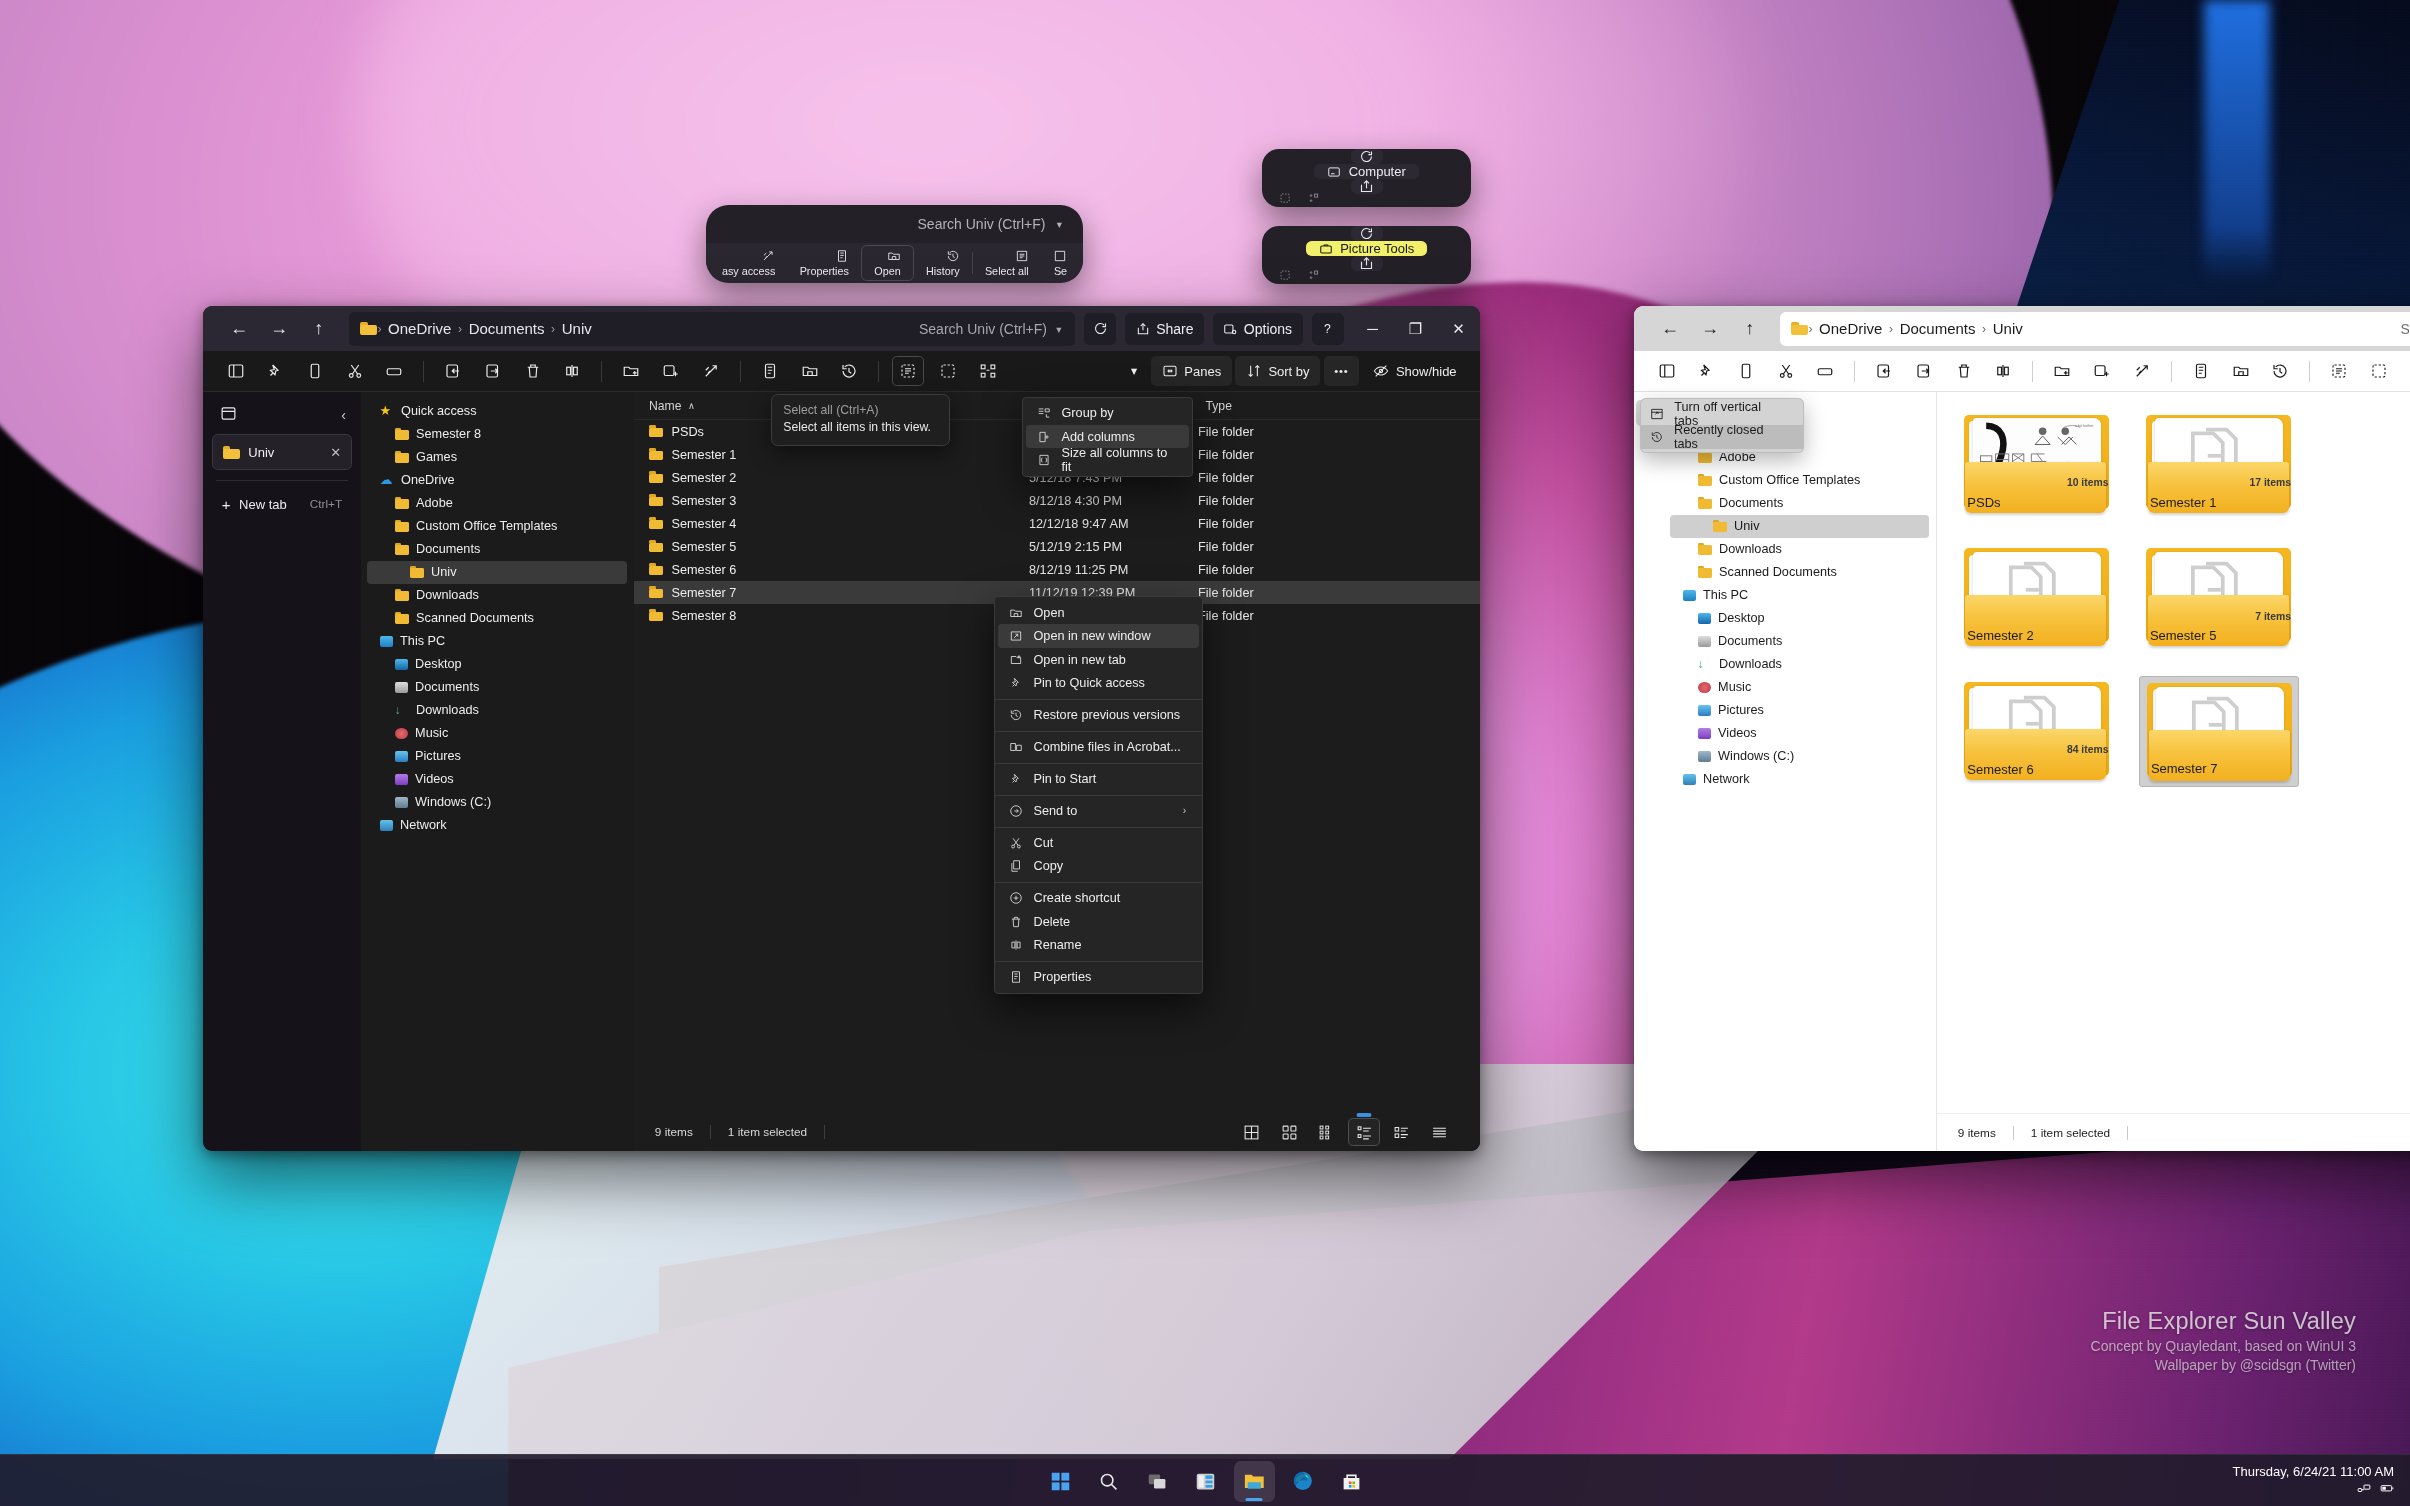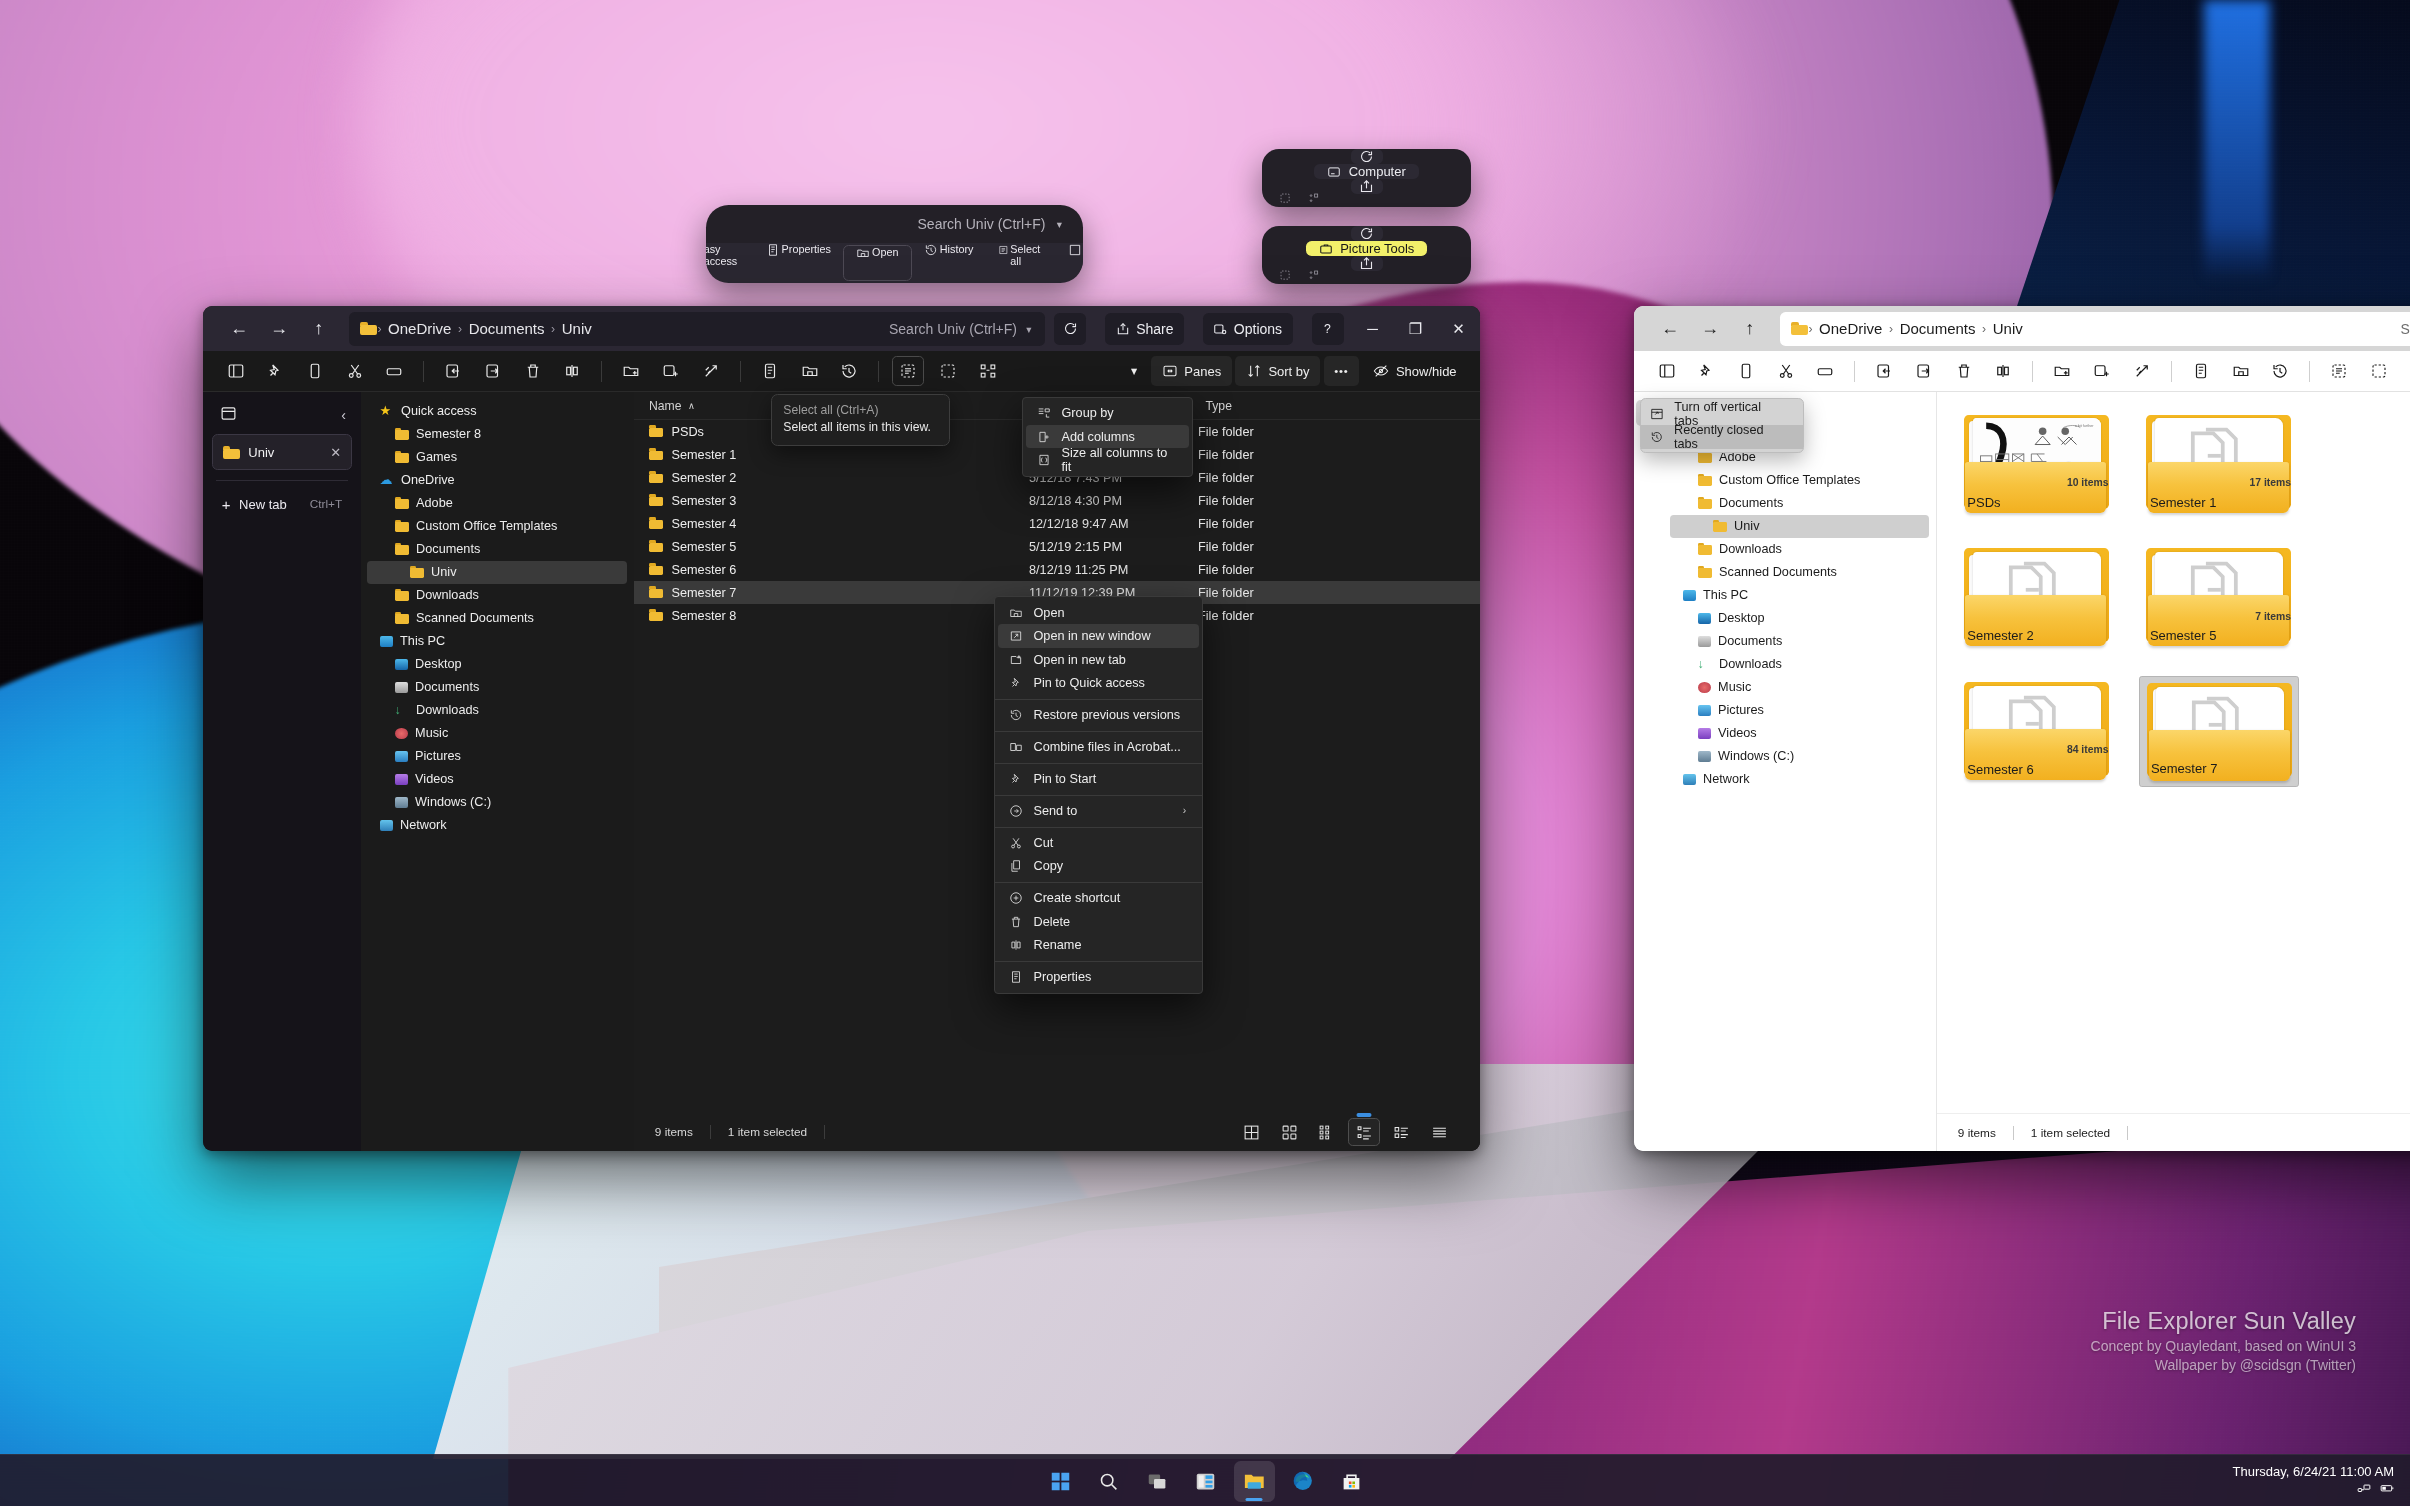--- a/index.html
+++ b/index.html
@@ -91,21 +91,21 @@
                 display: flex; align-items: center; padding: 0 11.3px; min-width: 0; }
   .crumbs { display: flex; align-items: center; gap: 6.6px; font-size: 15px; color: #e6e6ea; }
   .crumb-sep { color: #9a97a2; font-size: 12.2px; }
   .folder-ico { width: 17px; height: 13px; position: relative; display: inline-block; }
   .folder-ico:before { content:""; position:absolute; left:0; top:0; width:7.5px; height:3.8px;
                        background:#e8b029; border-radius:1.9px 1.9px 0 0; }
   .folder-ico:after  { content:""; position:absolute; left:0; top:2.8px; width:17px; height:10.4px;
                        background:#f3c03a; border-radius:1.9px; }
   .search-box { margin-left:auto; display:flex; align-items:center; gap:9.4px; color:#a9a6b1; font-size:14px; padding-right:1.9px;}
   .chev { font-size: 10.4px; }
-  .tb-right { display: flex; align-items: center; gap: 19px; padding: 0 7.5px 0 9.4px; }
+  .tb-right { display: flex; align-items: center; gap: 9px; padding: 0 7.5px 0 9.4px; }
   .tb-chip { height: 32px; display: flex; align-items: center; gap: 6.6px; padding: 0 10.4px;
              border-radius: 5.6px; background: #1f1d26; font-size: 14px; color: #ececf1; }
   .tb-chip.sq { width: 32px; padding: 0; justify-content: center; }
   .wincontrols { display: flex; align-items: center; }
   .wc { width: 43px; height: 45px; display: flex; align-items: center; justify-content: center;
         color: #e9e9ee; font-size: 15px; }
 
   .ribbon { height: 41px; background: #191919; display: flex; align-items: center;
             padding: 0 13px; border-bottom: 0.9px solid #2a2a2a; }
   .ric { width: 32px; height: 30px; display: flex; align-items: center; justify-content: center; margin: 0 3.8px; }
@@ -240,21 +240,21 @@
   .lt-mi svg { width: 14px; height: 14px; }
 
   
   .float { position: absolute; border-radius: 21px; background: #232027;
            box-shadow: 0 13px 32px rgba(0,0,0,.45); }
   #float-search { left: 706px; top: 205px; width: 377px; height: 77px; border-radius: 22.6px; }
   .fs-top { height: 38px; display:flex; align-items:center; justify-content:flex-end;
             padding-right: 21px; gap: 11.3px; color:#b5b2bb; font-size:14px; }
   .fs-bottom { height: 40px; background:#2a2731; border-radius: 0 0 22.6px 22.6px;
                display:flex; align-items:center; justify-content:center; gap: 0; overflow:hidden;}
-  .fcmd { display:flex; flex-direction:row; align-items:flex-start; justify-content:center;
+  .fcmd { display:flex; flex-direction:column; align-items:flex-end; justify-content:center;
           gap: 1.9px; padding: 0 12.2px; color:#eceaf0; font-size: 10.8px; height: 40px; }
   .fcmd svg { width: 14px; height: 14px; }
   .fcmd.boxed { border: 0.9px solid #4d4954; border-radius: 5.6px; height: 36px; }
   .fdiv { width: 0.9px; height: 22.6px; background: #45414d; }
 
   #float-computer { left: 1262px; top: 149px; width: 209px; height: 58px; border-radius: 17px; }
   #float-picture  { left: 1262px; top: 226px; width: 209px; height: 58px; border-radius: 17px; }
   .fr-top { height: 41px; display:flex; align-items:center; justify-content:space-between; padding: 0 11.3px; flex-direction: column; }
   .fr-btn { width: 32px; height: 28px; display:flex; align-items:center; justify-content:center;
             border-radius: 5.6px; background: #2c2933; color:#e9e7ee; }

